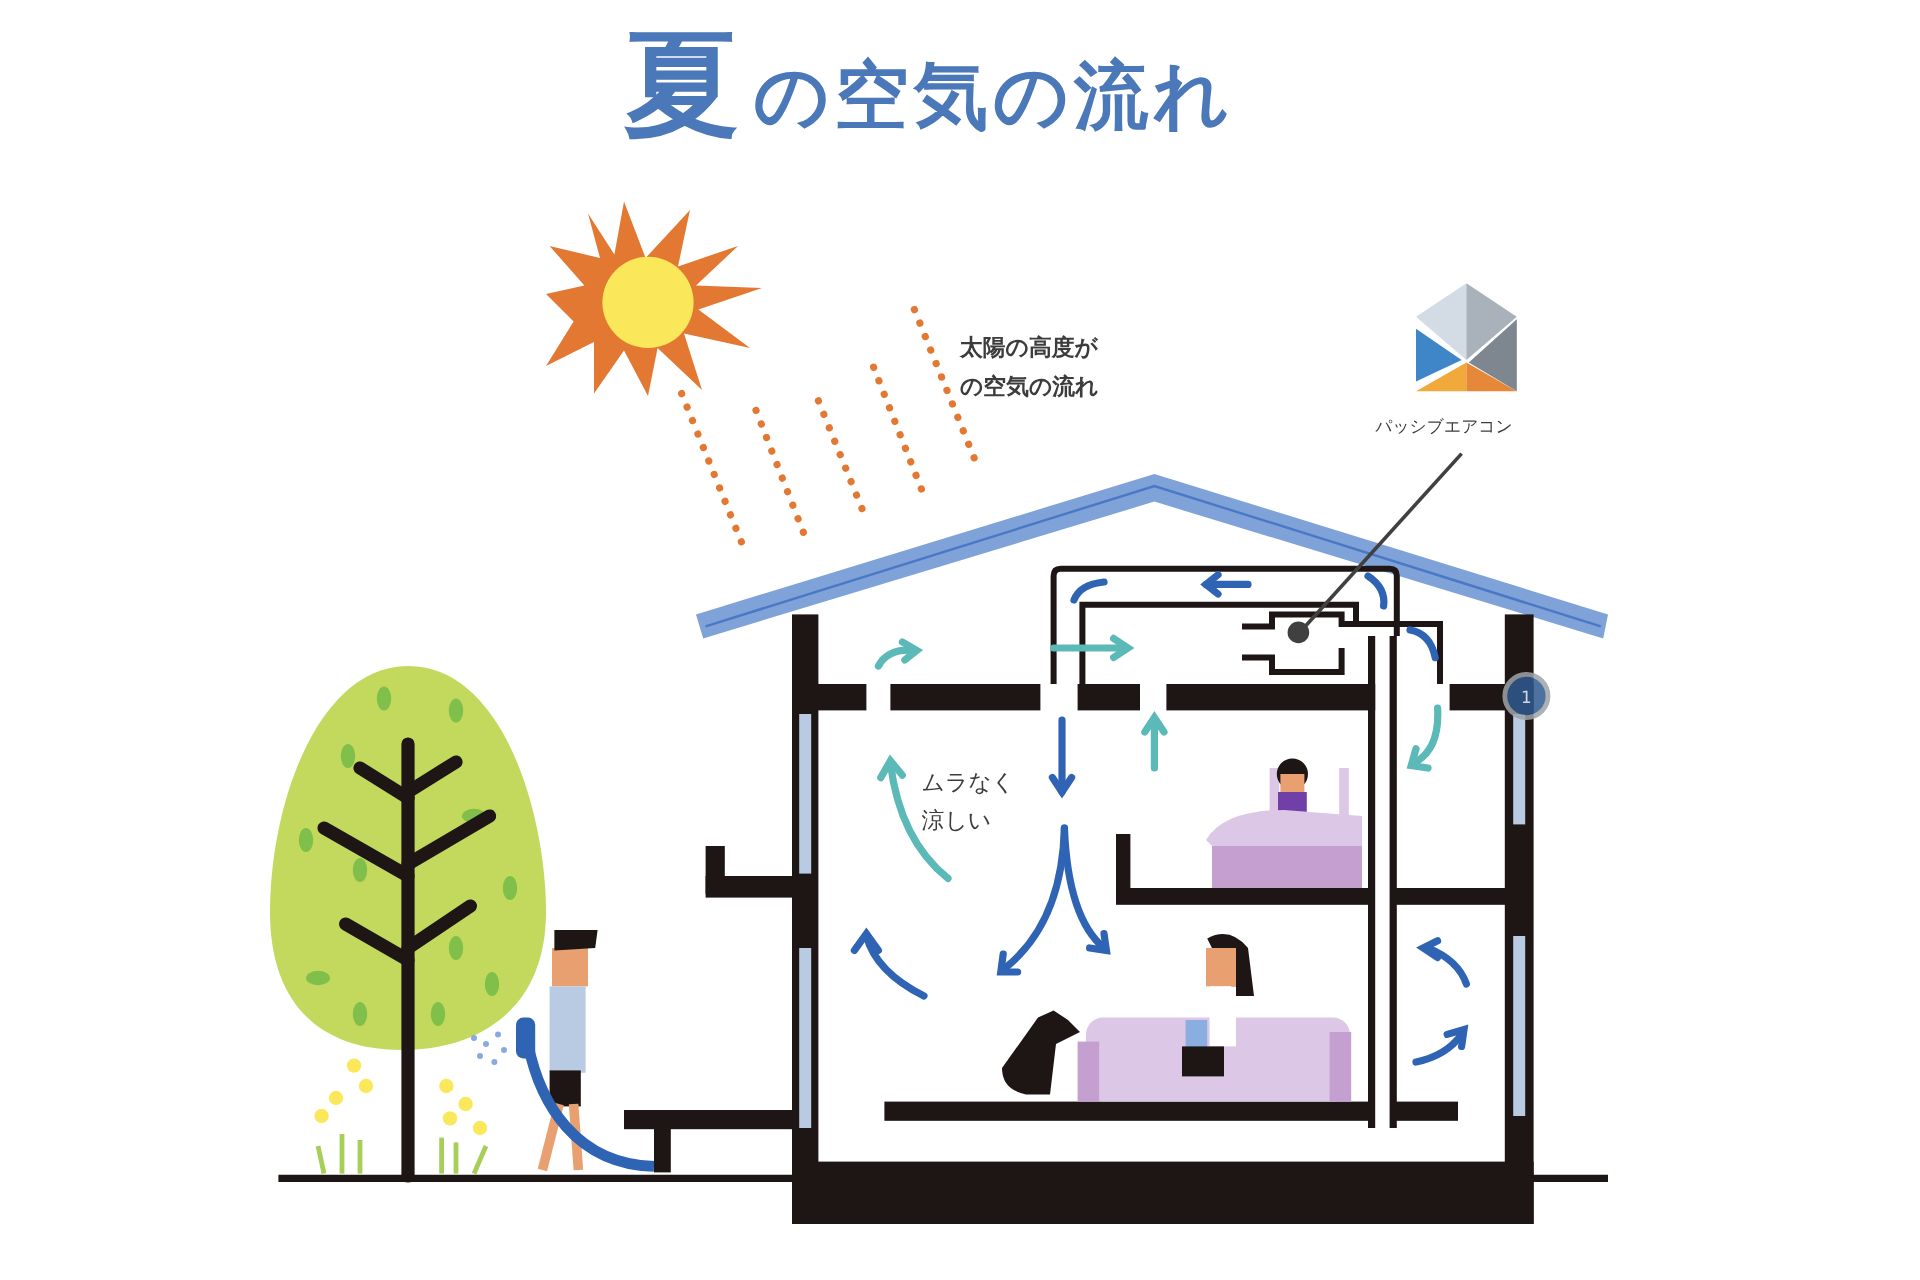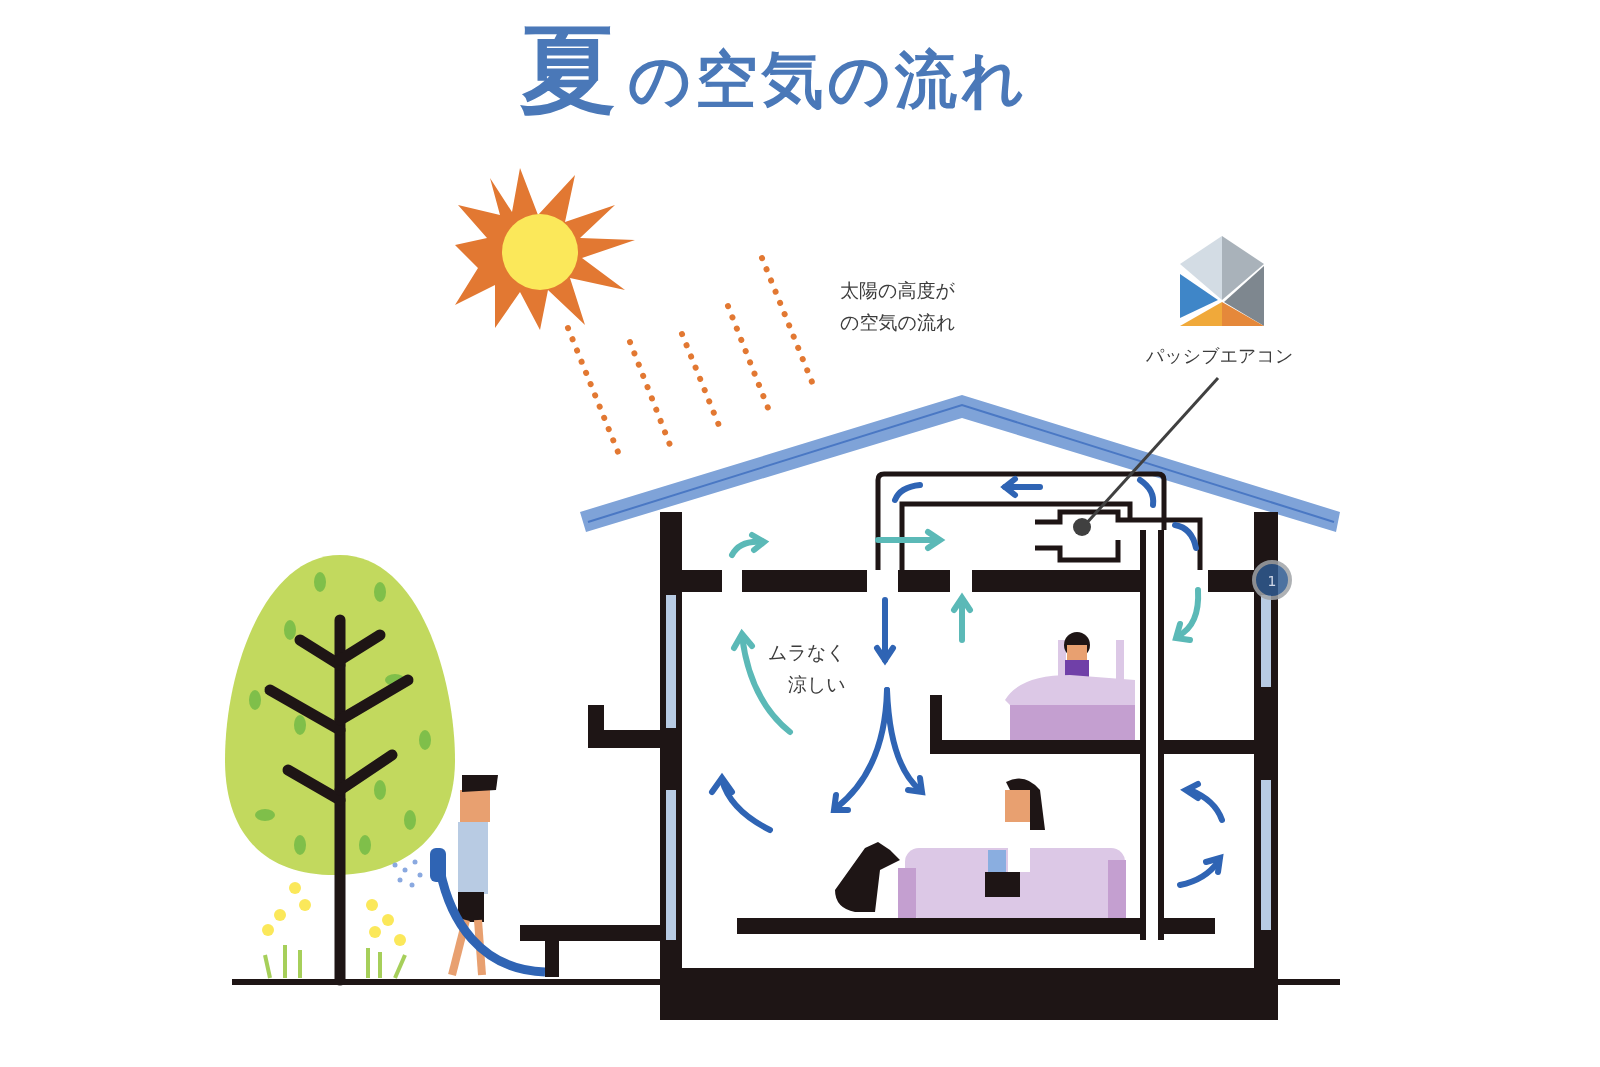--- a/index.html
+++ b/index.html
@@ -3,23 +3,23 @@
 <meta charset="utf-8">
 <style>
   html, body { margin: 0; padding: 0; background: #ffffff; }
   body { width: 1600px; height: 1067px; position: relative; overflow: hidden;
          font-family: "DejaVu Sans", "Liberation Sans", sans-serif; }
   .title { position: absolute; left: 520px; top: 20px; display: flex; align-items: flex-end;
            color: #4a78b8; font-weight: bold; }
   .title .big { font-size: 96px; line-height: 100px; }
   .title .rest { font-size: 62px; line-height: 80px; margin-left: 12px; letter-spacing: 4px; }
   .label { position: absolute; color: #3c3c3c; font-size: 19px; line-height: 32px; }
-  .lbl-sun { left: 840px; top: 274px; }
-  .lbl-ac { left: 1146px; top: 340px; font-size: 18px; }
-  .lbl-cool { left: 768px; top: 636px; text-align: right; }
+  .lbl-sun { left: 800px; top: 274px; font-weight: bold; }
+  .lbl-ac { left: 1146px; top: 340px; font-size: 14px; }
+  .lbl-cool { left: 768px; top: 636px; text-align: left; }
   svg.scene { position: absolute; left: 0; top: 0; }
 </style>
 </head>
 <body>
 
 <div class="title">
   <span class="big">夏</span>
   <span class="rest">の空気の流れ</span>
 </div>
 

